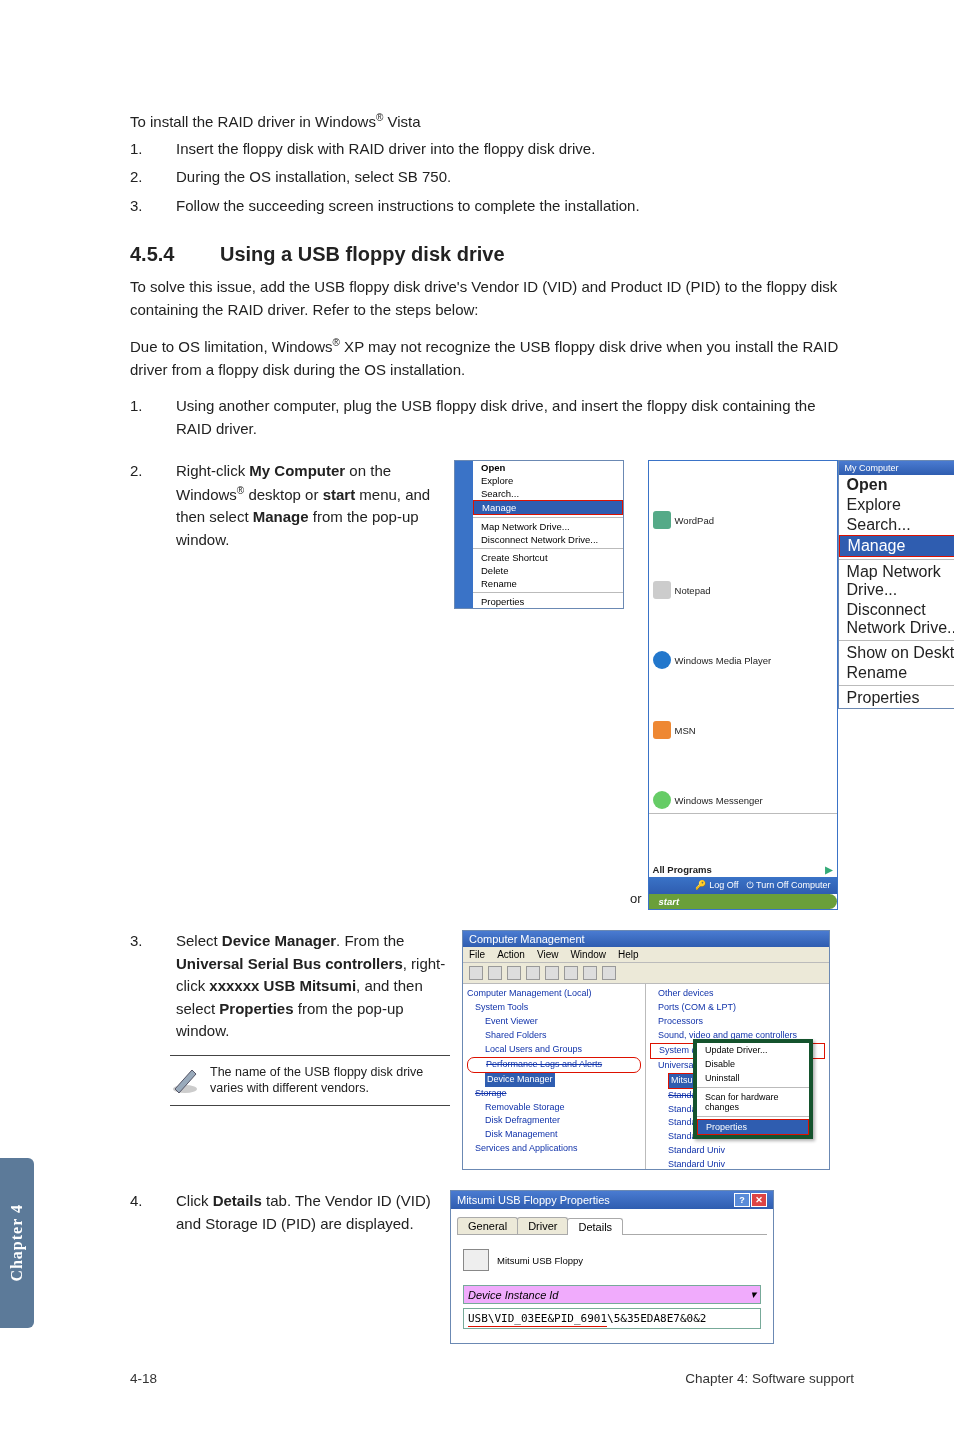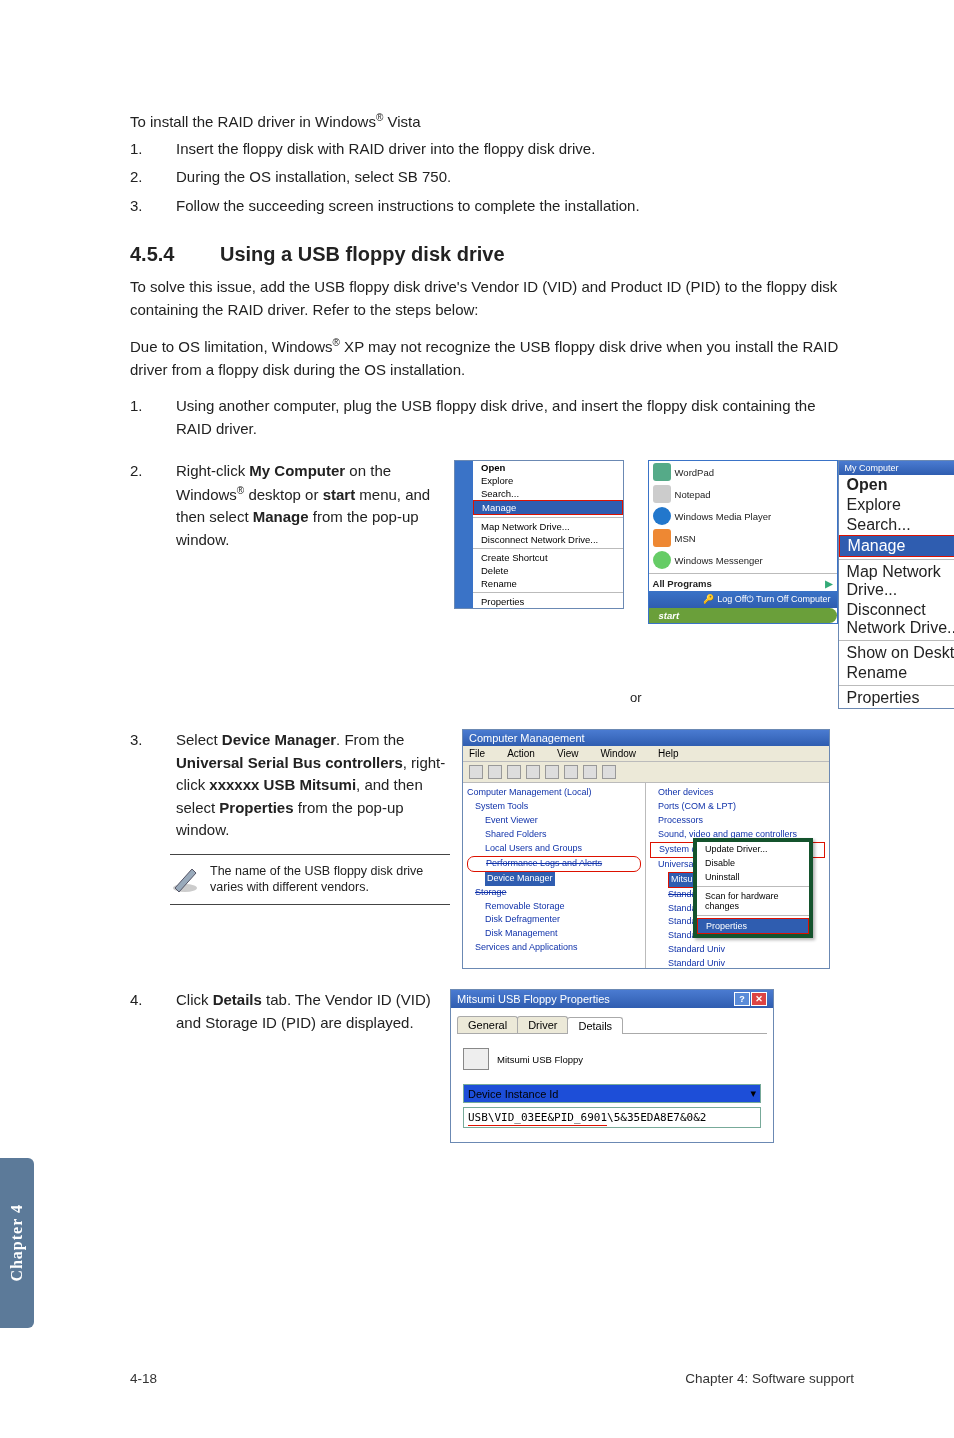--- a/index.html
+++ b/index.html
@@ -27,50 +27,50 @@
   .win-box { border:1px solid #6b89b3; font-size:9.5px; font-family: Tahoma, Arial, sans-serif; color:#000; background:#fff; }
   .blue-bar { background:linear-gradient(#4a7bd1,#2f5db0); color:#fff; font-size:11px; padding:2px 6px; display:flex; align-items:center; justify-content:space-between; }
   .menu-item { padding:1px 8px; }
   .menu-item.bold { font-weight:bold; }
   .menu-item.hover { background:#2f5db0; color:#fff; }
   .menu-sep { border-top:1px solid #bbb; margin:2px 0; }
   .red-outline { border:1.5px solid #d10; }
 
   .contextmenu { width:170px; }
   .startmenu { width:190px; border:1px solid #3a73c7; font-size:9.5px; background:#fff; }
-  .start-row { display:flex; align-items:center; padding:2px 4px; }
+  .start-row { display:flex; align-items:center; padding:2px 4px;margin-top:48px; }
   .start-row .icon { width:18px; height:18px; margin-right:4px; background:#5a8; border-radius:3px; flex:none; }
   .start-sub { width:150px; border:1px solid #6b89b3; position:relative; background:#fff; }
   .start-wrap { display:flex; align-items:flex-start; gap:0; }
-  .start-bottom { background:linear-gradient(#3a73c7,#2f5db0); color:#fff; padding:3px 6px; display:flex; justify-content:flex-end; gap:0; font-size:9px; }
+  .start-bottom { background:linear-gradient(#3a73c7,#2f5db0); color:#fff; padding:3px 6px; display:flex; justify-content:flex-end; gap:8px; font-size:9px; }
   .start-btn { background:#6a9f3a; color:#fff; padding:2px 10px; font-style:italic; font-weight:bold; border-radius:0 10px 10px 0; }
   .or-label { font-size:13px; margin:0 6px; align-self:flex-end; padding-bottom:4px; }
 
   .mgmt { width:368px; }
-  .mgmt .menubar { background:#ece9d8; padding:2px 6px; font-size:10px; display:flex; gap:22px; border-bottom:1px solid #bbb;}
+  .mgmt .menubar { background:#ece9d8; padding:2px 6px; font-size:10px; display:flex; gap:12px; border-bottom:1px solid #bbb;}
   .mgmt .toolbar { background:#ece9d8; padding:3px 6px; border-bottom:1px solid #bbb; display:flex; gap:5px; }
   .mgmt .toolbar .tbtn { width:14px;height:14px;border:1px solid #999;background:#ddd; }
   .mgmt .body { display:flex; height:185px; }
   .tree { border-right:1px solid #bbb; padding:3px 4px; font-size:9px; line-height:1.55; width:50%; overflow:hidden;}
   .tree .lvl1 { padding-left:8px; }
   .tree .lvl2 { padding-left:18px; }
   .treeitem { white-space:nowrap; color:#13a; }
   .treeitem.sel { background:#2f5db0; color:#fff; padding:0 2px; display:inline-block;}
   .ctxmenu2 { position:absolute; right:16px; top:108px; width:120px; background:#fff; border:4px solid #14532d; font-size:9px; box-shadow:2px 2px 3px rgba(0,0,0,.3);}
   .ctxmenu2 .mi { padding:2px 8px; }
   .ctxmenu2 .mi.hov { background:#2f5db0;color:#fff; }
 
   .props { width:324px; }
   .props .tabs { display:flex; border-bottom:1px solid #aaa; margin:8px 6px 0 6px; font-size:11px; }
   .tab { border:1px solid #aaa; border-bottom:none; padding:2px 10px; background:#ece9d8; border-radius:3px 3px 0 0; margin-right:-1px;}
   .tab.sel { background:#fff; position:relative; top:1px; }
   .props .content { padding:14px 12px; }
   .props .field { display:flex; align-items:center; gap:8px; margin-bottom:14px;}
   .props .field .ficon { width:26px;height:22px;border:1px solid #888;background:#eee; }
-  .dropdown { border:1px solid #7a9; background:#1d4ed8; padding:2px 4px; font-size:11px; display:flex; justify-content:space-between; align-items:center; }
+  .dropdown { border:1px solid #7a9; background:#f0abfc; padding:2px 4px; font-size:11px; display:flex; justify-content:space-between; align-items:center;font-style:italic; }
   .textbox { border:1px solid #7a9; padding:3px 4px; font-family:monospace; font-size:11px; margin-top:4px; }
   .closebtns { display:flex; gap:1px;}
   .cbtn { width:16px;height:14px; border:1px solid #fff; font-size:9px; display:flex;align-items:center;justify-content:center; font-weight:bold;}
   .cbtn.q { background:#5a8bd8; color:#fff;}
   .cbtn.x { background:#d44; color:#fff;}
 
   
   .side-tab { position:absolute; left:0; bottom:110px; width:34px; height:170px; background:#5c7a99; border-radius:0 6px 6px 0; color:#fff; display:flex; align-items:center; justify-content:center; }
   .side-tab span { writing-mode:vertical-rl; transform:rotate(180deg); font-size:16px; font-family:Georgia, serif; font-weight:bold; letter-spacing:1px; }
   .footer { position:absolute; bottom:52px; left:130px; right:100px; display:flex; justify-content:space-between; font-size:13.5px; color:#333;}

